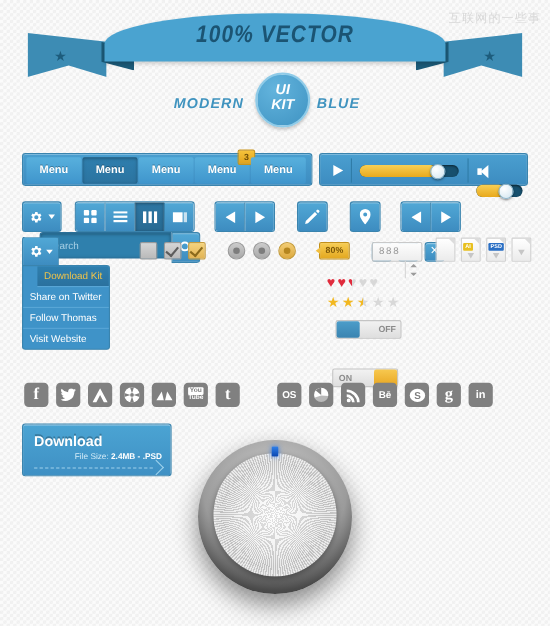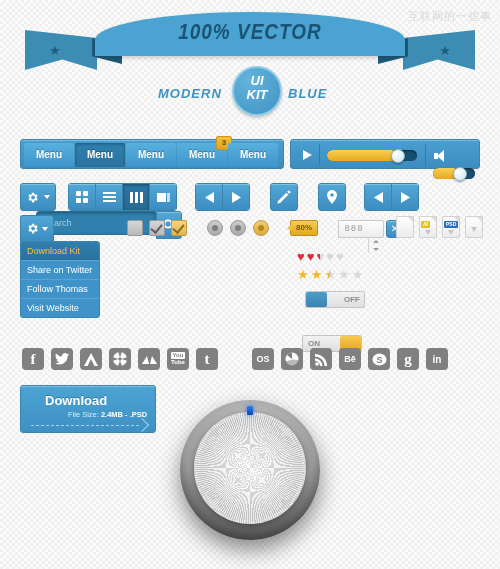--- a/index.html
+++ b/index.html
@@ -127,21 +127,21 @@
   #dropdown{left:20px;top:215px;width:80px;}
   #dd-head{width:34px;height:26px;border-radius:3px 3px 0 0;
     background:linear-gradient(#51a8d6,#3d8cc0);border:1px solid #3a84ae;border-bottom:0;
     position:relative;box-sizing:border-box;cursor:pointer;}
   #dd-head .ico{justify-content:flex-start;padding-left:5px;}
   #dd-list{border:1px solid #3a84ae;background:#3f93c8;border-radius:0 3px 3px 3px;
     overflow:hidden;}
   .dd-item{height:18px;line-height:18px;padding:0 6px;color:#fff;font-size:9px;
     border-bottom:1px solid #58a6d6;cursor:pointer;white-space:nowrap;}
   .dd-item:last-child{border-bottom:0;}
-  .dd-item.sel{background:linear-gradient(#2f7fae,#2a719e);color:#f0c44a;}
+  .dd-item.sel{background:linear-gradient(#2f7fae,#2a719e);color:#f0c44a;margin-left:13px;}
 
   
   #controls-row{left:127px;top:220px;}
   .chk{float:left;width:14px;height:14px;margin-right:6px;border-radius:2px;
     border:1px solid #9a9a9a;background:linear-gradient(#d6d6d6,#b9b9b9);
     position:relative;cursor:pointer;}
   .chk.orange{background:linear-gradient(#f5d47e,#e2b454);border-color:#c59b3d;}
   .tick{position:absolute;left:3px;top:1px;width:5px;height:9px;
     border:solid #5d5d5d;border-width:0 2px 2px 0;transform:rotate(40deg);}
   .chk.orange .tick{border-color:#8b6a1c;}
@@ -217,21 +217,21 @@
   #social2{left:252px;top:348px;}
   .soc{float:left;width:22px;height:22px;margin-right:7px;border-radius:4px;
     background:#808080;position:relative;cursor:pointer;}
   .soc-g{position:absolute;left:0;right:0;top:0;bottom:0;display:flex;
     align-items:center;justify-content:center;color:#fff;font-weight:bold;}
 
   
   #download{left:20px;top:385px;width:136px;height:48px;border-radius:3px;
     background:linear-gradient(#4ba4d3,#3f90c4);border:1px solid #3a84ae;
     box-shadow:inset 0 1px 0 rgba(255,255,255,.3);cursor:pointer;box-sizing:border-box;}
-  #dl-title{position:absolute;left:24px;top:7px;color:#fff;font-size:13px;font-weight:bold;
+  #dl-title{position:absolute;left:10px;top:7px;color:#fff;font-size:13px;font-weight:bold;
     text-shadow:0 -1px 0 rgba(0,0,0,.25);}
   #dl-sub{position:absolute;left:10px;top:24px;color:#d5ecf8;font-size:7.5px;padding-left:37px;}
   #dl-sub b{color:#fff;}
   #dl-dash{position:absolute;left:10px;right:16px;top:39px;height:0;
     border-top:1px dashed #9fd2ec;}
   #dl-arrow{position:absolute;right:8px;top:34px;width:9px;height:9px;
     border-right:1px solid #9fd2ec;border-top:1px solid #9fd2ec;transform:rotate(45deg);}
 
   
   #knob{left:180px;top:400px;width:140px;height:140px;border-radius:50%;

